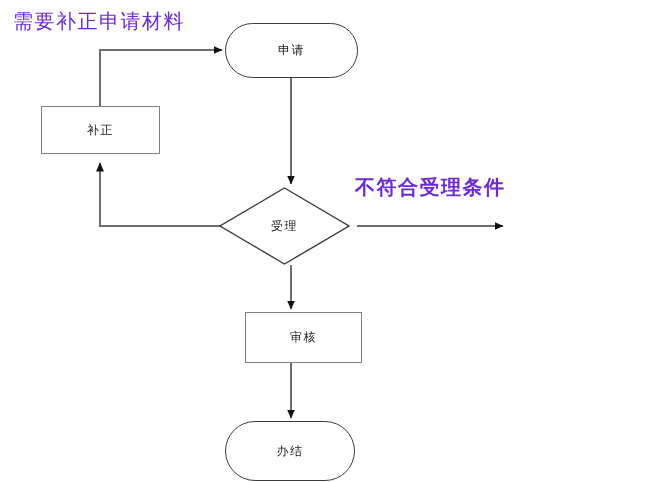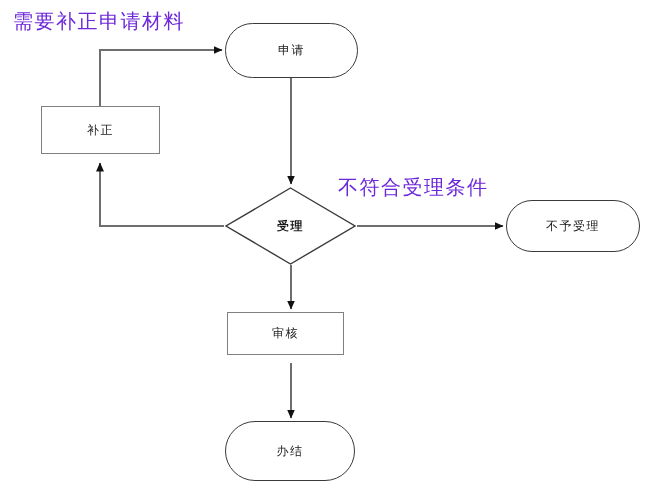--- a/index.html
+++ b/index.html
@@ -94,36 +94,33 @@
   </svg>
 
   <div class="node stadium" style="left:225px; top:23px; width:133px; height:55px;">
     <span>申请</span>
   </div>
 
   <div class="node rect" style="left:41px; top:106px; width:119px; height:48px;">
     <span>补正</span>
   </div>
 
-  <div class="node diamond" style="left:225px; top:187px; width:131px; height:78px;font-weight:bold;">
+  <div class="node diamond" style="left:219px; top:187px; width:131px; height:78px;">
     <svg class="diamond-shape" viewBox="0 0 131 78" preserveAspectRatio="none" xmlns="http://www.w3.org/2000/svg">
       <polygon points="65.5,1 130,39 65.5,77 1,39" fill="#ffffff" stroke="#3a3a3a" stroke-width="1.4"></polygon>
     </svg>
     <span class="diamond-label">受理</span>
   </div>
 
-  <div class="node stadium" style="left:506px; top:200px; width:134px; height:52px;">
-    <span>不予受理</span>
-  </div>
 
-  <div class="node rect" style="left:227px; top:312px; width:117px; height:43px;">
+  <div class="node rect" style="left:245px; top:312px; width:117px; height:51px;">
     <span>审核</span>
   </div>
 
   <div class="node stadium" style="left:225px; top:421px; width:130px; height:60px;">
     <span>办结</span>
   </div>
 
   <div class="edge-label" style="left:13px; top:8px;">需要补正申请材料</div>
 
-  <div class="edge-label" style="left:338px; top:174px;">不符合受理条件</div>
+  <div class="edge-label" style="left:355px; top:174px;font-weight:bold;">不符合受理条件</div>
 
 </div>
 
 </body></html>

